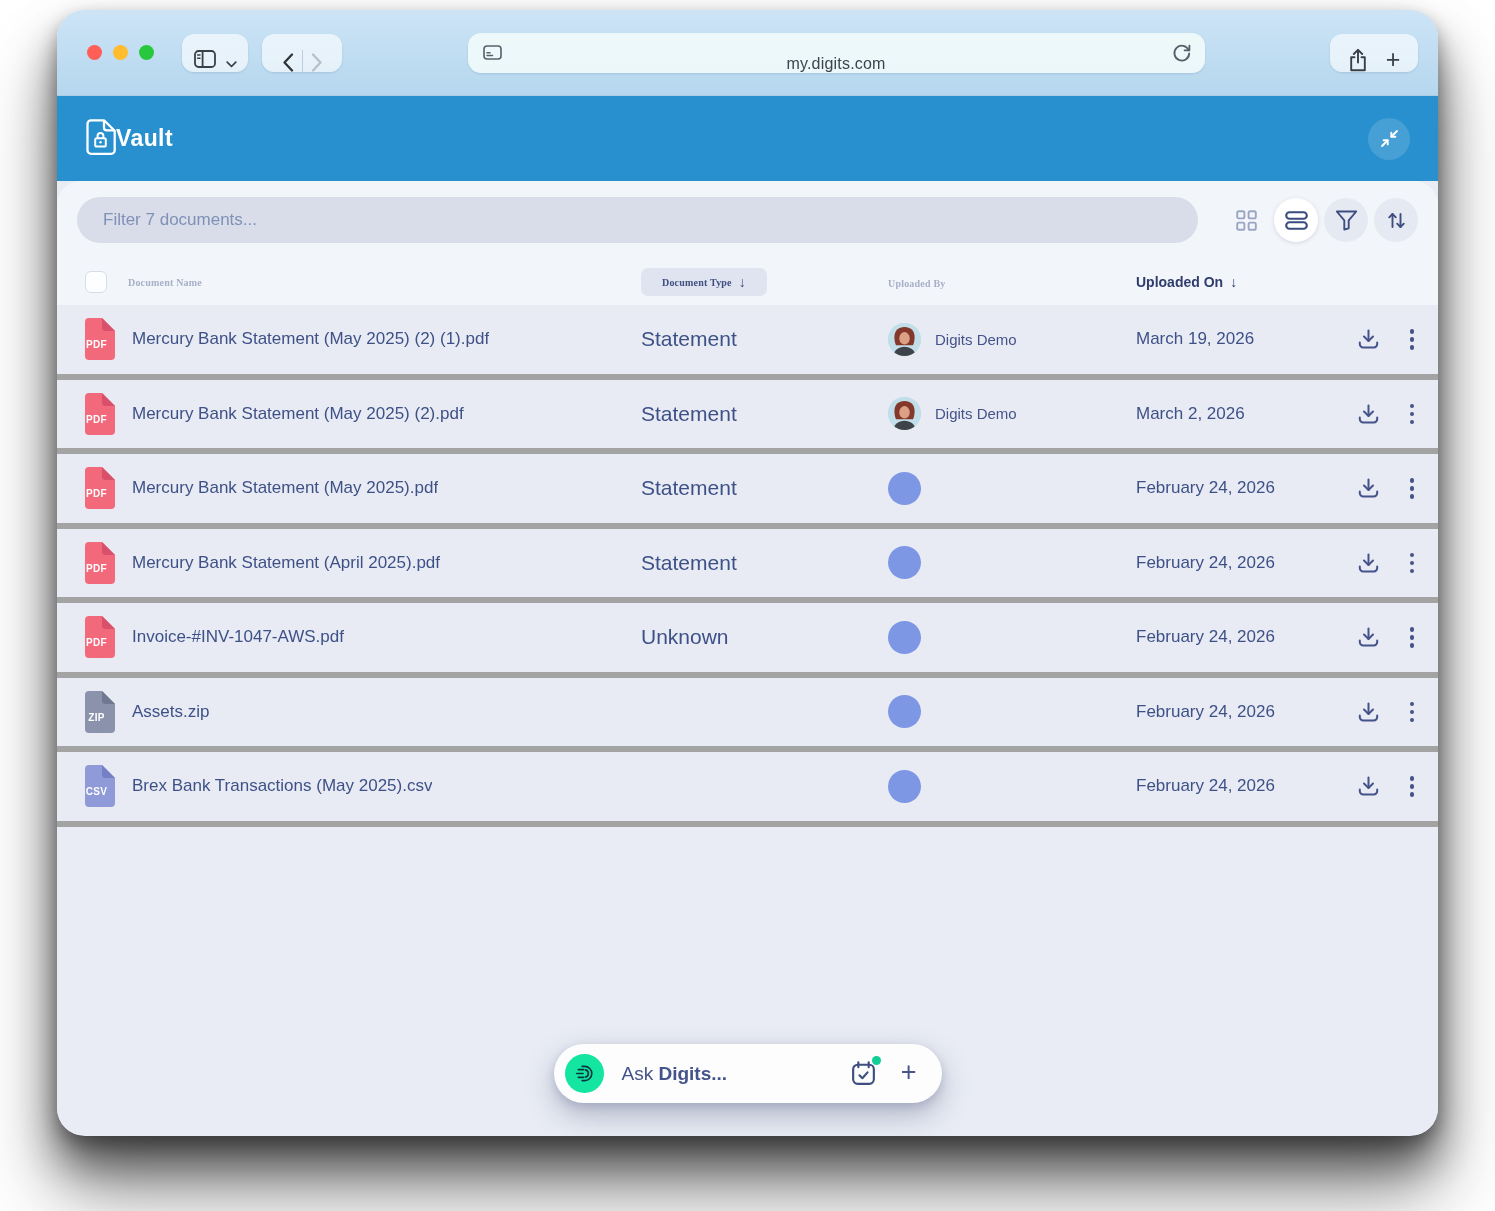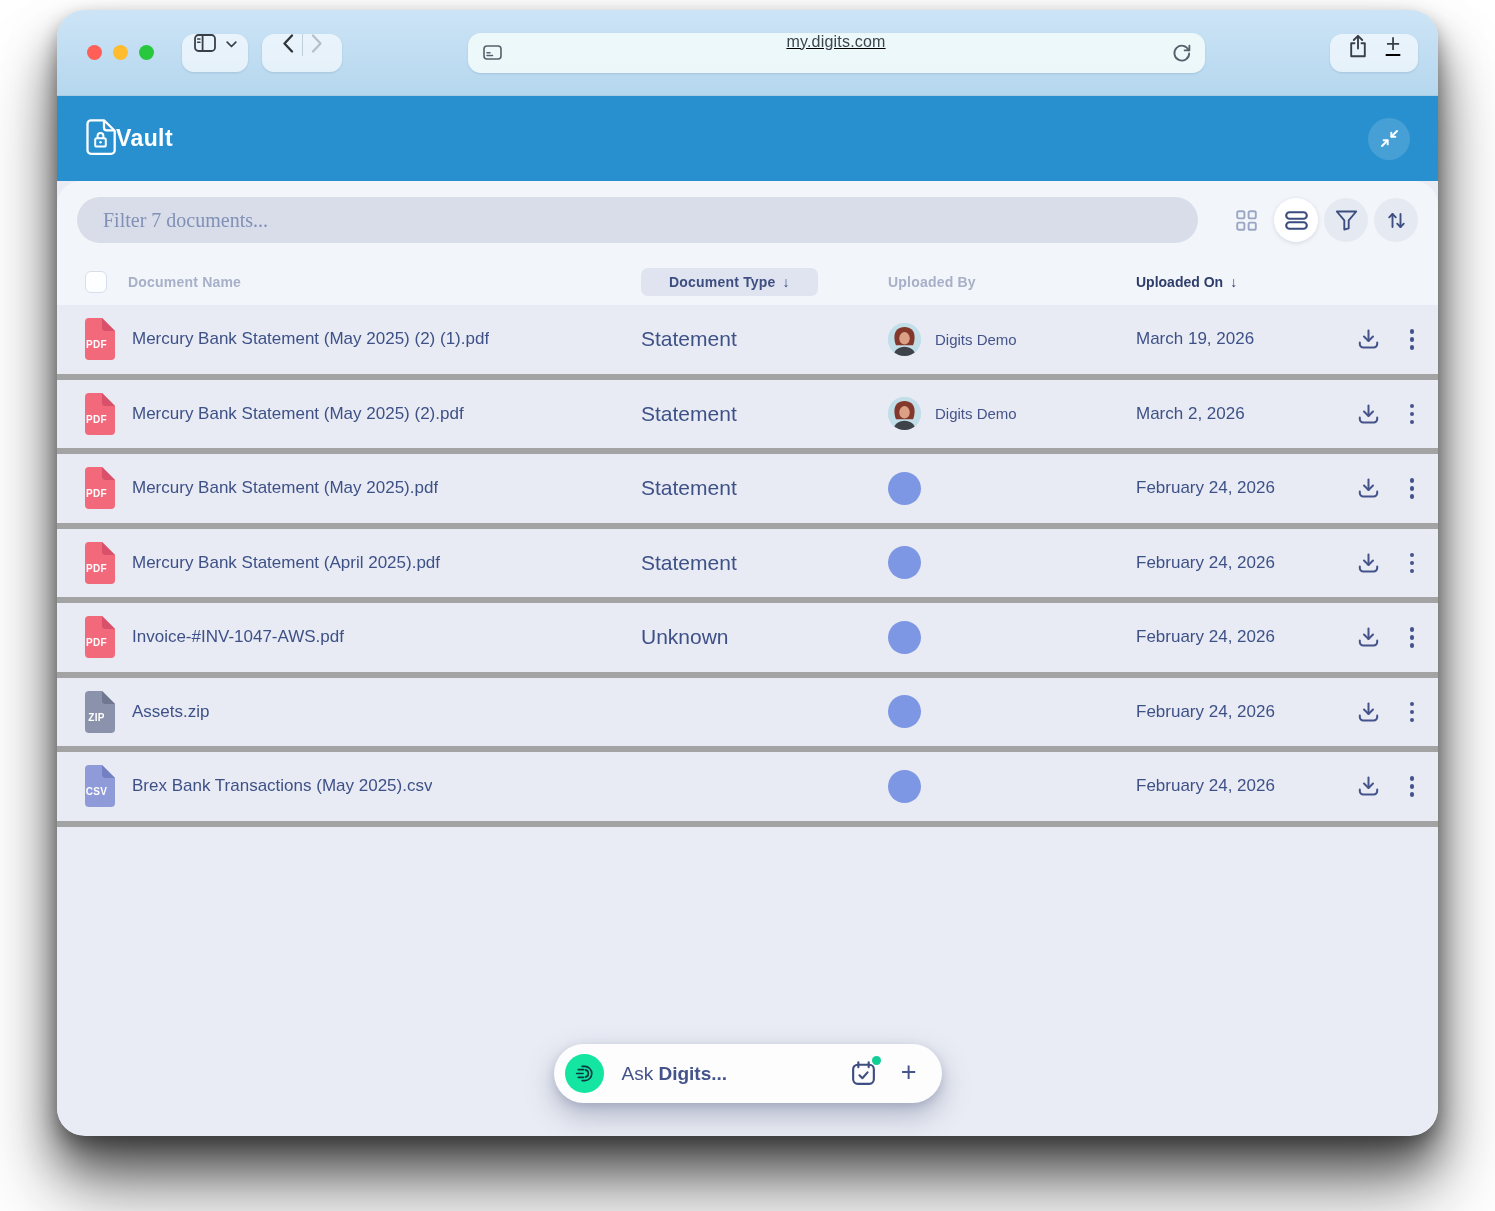--- a/index.html
+++ b/index.html
@@ -14,23 +14,22 @@
   
   .browser-bar {
     height:86px; background:linear-gradient(#CDE4F6,#B5D7EE);
     display:flex; align-items:center; padding:0 20px; gap:14px;
     border-bottom:1px solid rgba(70,130,180,.25);
   }
   .traffic { display:flex; gap:11px; margin:0 14px 0 10px; }
   .light { width:15px; height:15px; border-radius:50%; }
   .pill {
     background:rgba(255,255,255,.62); border-radius:12px; height:38px;
-    display:flex; align-items:flex-start; justify-content:center; gap:10px;
+    display:flex; align-items:flex-end; justify-content:center; gap:10px;
     box-shadow:0 1px 2px rgba(60,100,140,.18);
-    text-decoration:underline;
   }
   .sidebar-btn { width:66px; }
   .nav-btns { width:80px; gap:0; }
   .nav-btns .sep { width:1px; height:22px; background:rgba(120,140,160,.35); margin:0 8px; }
   .url-pill { flex:1; max-width:737px; margin:0 auto; background:rgba(240,250,250,.92); position:relative; height:40px; border-radius:13px; }
   .url-text { font-size:16px; color:#3C444E; letter-spacing:.2px; }
   .url-left-icon { position:absolute; left:15px; top:12px; }
   .url-reload { position:absolute; right:13px; top:9px; cursor:default; }
   .right-pill { width:88px; gap:18px; }
   .plus-glyph { font-size:25px; color:#3A3F47; font-weight:400; line-height:1; margin-top:-3px; }
@@ -51,35 +50,35 @@
     width:42px; height:42px; border-radius:50%; background:rgba(255,255,255,.14);
     display:flex; align-items:center; justify-content:center; cursor:pointer;
   }
 
   
   .content { position:relative; height:954px; background:#E9ECF4; }
   .panel-top { background:#F2F5F9; border-radius:24px 24px 0 0; padding:16px 20px 16px 20px; }
   .filter-row { display:flex; align-items:center; gap:10px; }
   .filter-input {
     flex:1; height:46px; border:none; outline:none; background:#D8DDE9; border-radius:23px;
-    padding:0 26px; font-size:20px; color:#3E5187; font-family:Liberation Serif, serif;
+    padding:0 26px; font-size:17px; color:#3E5187; font-family:Liberation Sans, sans-serif;
   }
   .filter-input::placeholder { color:#8090B6; opacity:1; }
   .view-icons { display:flex; align-items:center; gap:6px; margin-left:16px; }
   .icon-circle { width:44px; height:44px; border-radius:50%; display:flex; align-items:center; justify-content:center; cursor:pointer; }
   .icon-circle.active { background:#FFFFFF; box-shadow:0 1px 4px rgba(80,95,130,.18); }
   .icon-circle.subtle { background:#E5EAF2; }
 
   
   .trow { display:grid; grid-template-columns:1fr 247px 248px 178px 102px; align-items:center; padding:0 22px; }
   .thead { height:46px; background:#F2F5F9; }
-  .th-label { font-size:14px; color:#A7B0C8; font-weight:700; letter-spacing:.2px; }
+  .th-label { font-size:10px; color:#A7B0C8; font-weight:700; letter-spacing:.2px;font-family:Liberation Serif, serif; }
   .th-name-cell { display:flex; align-items:center; gap:21px; }
   .checkbox { width:22px; height:22px; margin-left:6px; background:#FDFEFF; border:1.5px solid #D7DDEA; border-radius:6px; cursor:pointer; }
-  .type-pill { display:inline-flex; align-items:center; gap:7px; background:#DFE4F0; border-radius:7px; padding:6px 28px; cursor:pointer; }
+  .type-pill { display:inline-flex; align-items:center; gap:7px; background:#DFE4F0; border-radius:7px; padding:6px 21px; cursor:pointer; }
   .type-pill .th-label { color:#3E4E80; }
   .sort-arrow { font-size:14px; color:#3E4E80; }
   .th-strong { font-size:14px; color:#2E3D6B; font-weight:700; display:flex; align-items:center; gap:7px; cursor:pointer; }
 
   .tbody .trow { height:74.5px; background:#E8EBF4; border-bottom:6px solid #a3a3a3; cursor:default; }
   .name-cell { display:flex; align-items:center; gap:17px; min-width:0; }
   .file-icon { position:relative; width:34px; height:42px; flex:0 0 auto; margin-left:2px; }
   .fi-label { position:absolute; left:0; right:3px; top:21px; text-align:center; font-size:10px; font-weight:700; color:#fff; letter-spacing:.3px; }
   .doc-name { font-size:17px; color:#3E5187; white-space:nowrap; overflow:hidden; text-overflow:ellipsis; }
   .doc-type { font-size:21px; color:#3E5187;margin-top:12px; }

